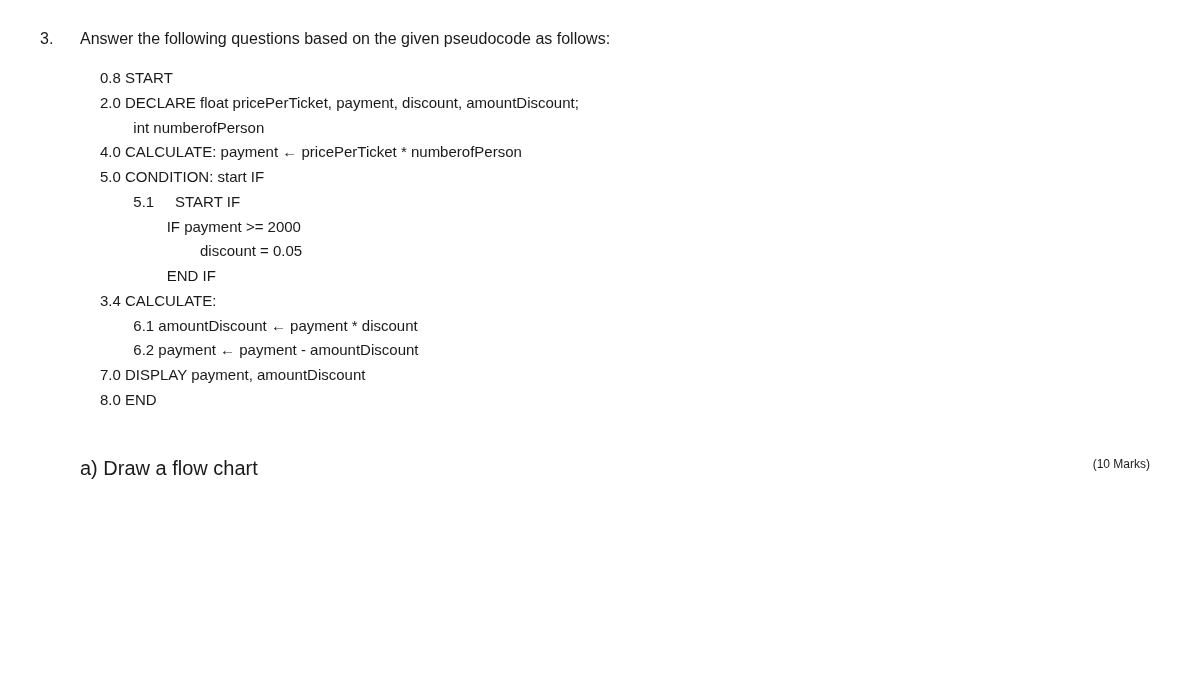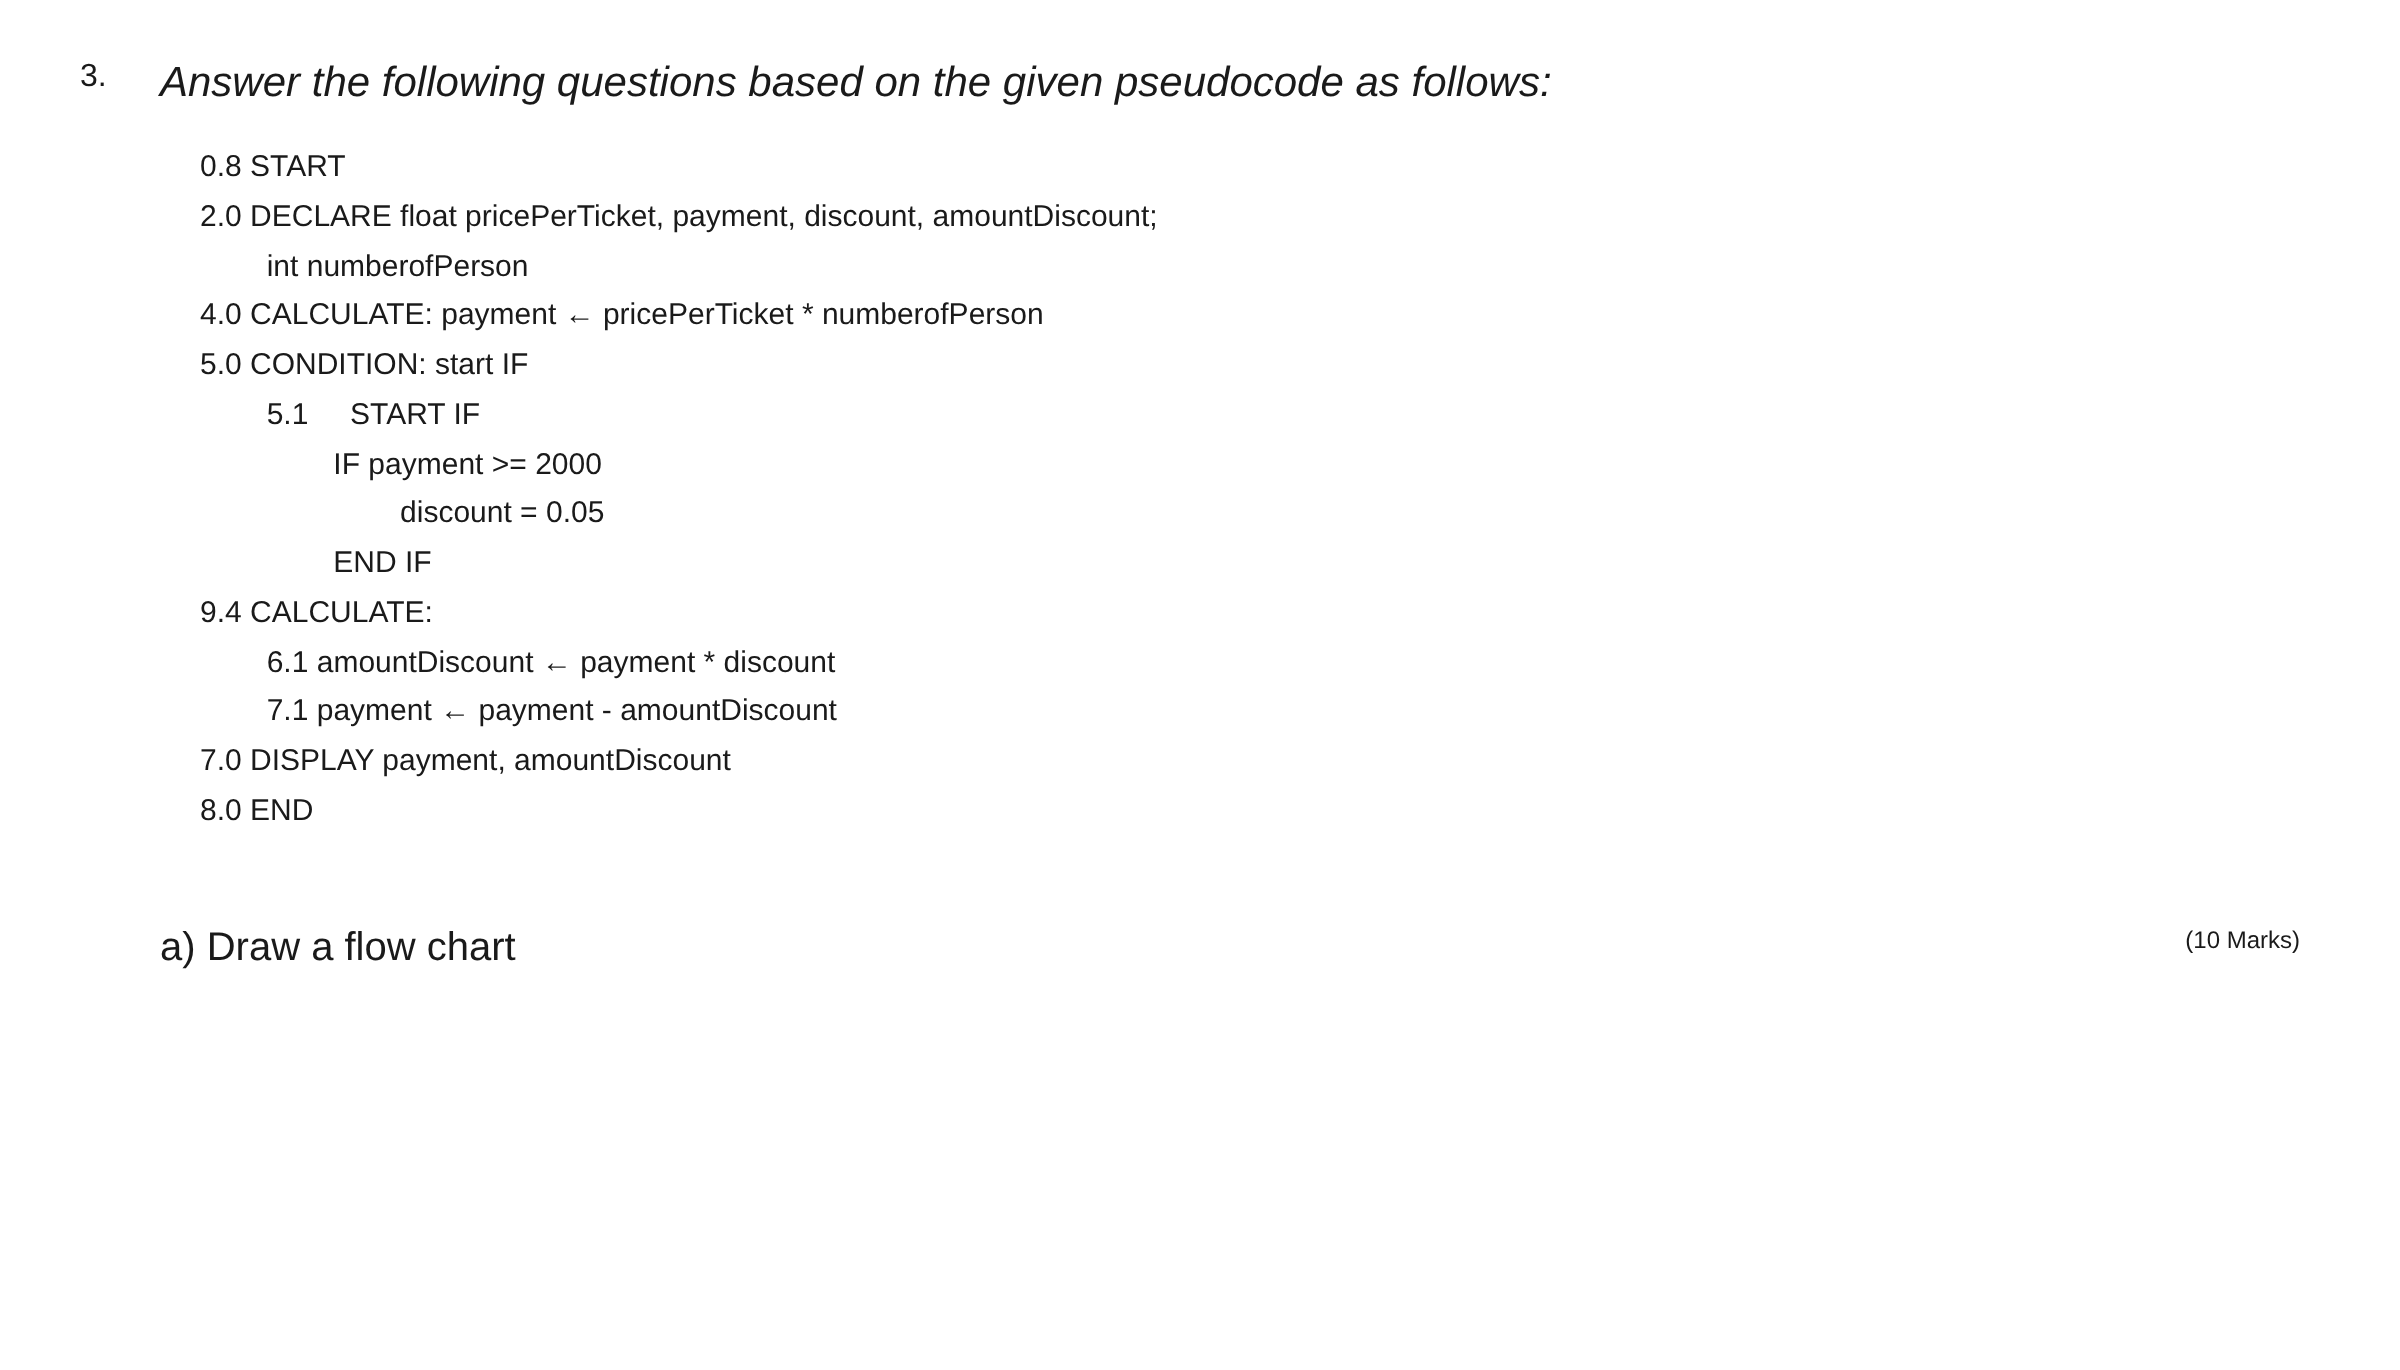--- a/index.html
+++ b/index.html
@@ -31,23 +31,22 @@
       margin-bottom: 18px;
     }
 
     .question-number {
       font-size: 16px;
       font-weight: normal;
       min-width: 24px;
     }
 
     .question-text {
-      font-size: 21px;
+      font-size: 16px;
       font-weight: normal;
-      font-style: italic;
     }
 
     .pseudocode-block {
       margin-left: 60px;
       font-family: Arial, sans-serif;
       font-size: 15px;
       line-height: 1.65;
       margin-bottom: 24px;
     }
 
@@ -86,23 +85,23 @@
   <div class="pseudocode-block">
     <span class="code-line">0.8 START</span>
     <span class="code-line">2.0 DECLARE float pricePerTicket, payment, discount, amountDiscount;</span>
     <span class="code-line">        int numberofPerson</span>
     <span class="code-line">4.0 CALCULATE: payment ← pricePerTicket * numberofPerson</span>
     <span class="code-line">5.0 CONDITION: start IF</span>
     <span class="code-line">        5.1     START IF</span>
     <span class="code-line">                IF payment &gt;= 2000</span>
     <span class="code-line">                        discount = 0.05</span>
     <span class="code-line">                END IF</span>
-    <span class="code-line">9.4 CALCULATE:</span>
+    <span class="code-line">3.4 CALCULATE:</span>
     <span class="code-line">        6.1 amountDiscount ← payment * discount</span>
-    <span class="code-line">        7.1 payment ← payment - amountDiscount</span>
+    <span class="code-line">        6.2 payment ← payment - amountDiscount</span>
     <span class="code-line">7.0 DISPLAY payment, amountDiscount</span>
     <span class="code-line">8.0 END</span>
   </div>
 
   <div class="sub-question">
     <span class="sub-question-label">a)  Draw a flow chart</span>
     <span class="marks">(10 Marks)</span>
   </div>
 
 </div>

